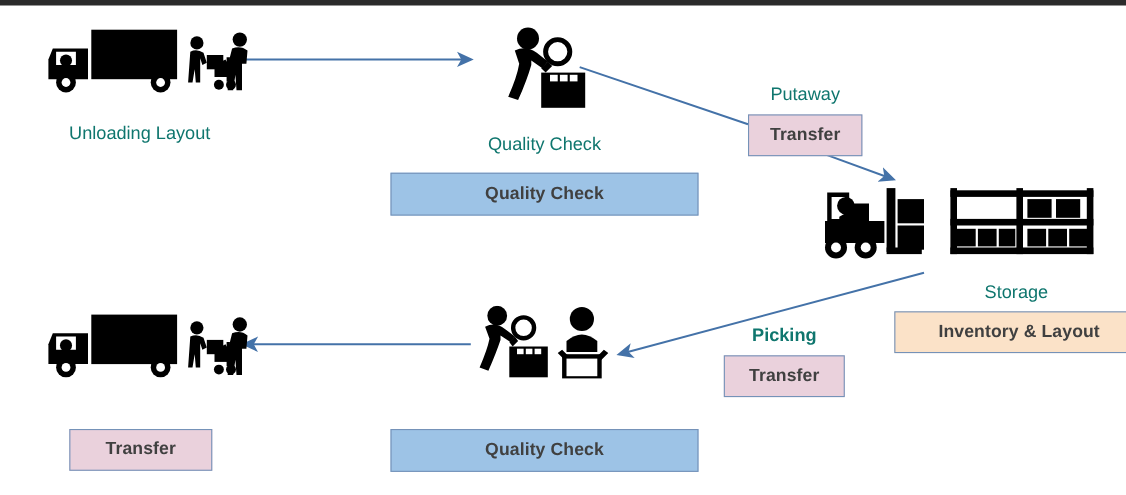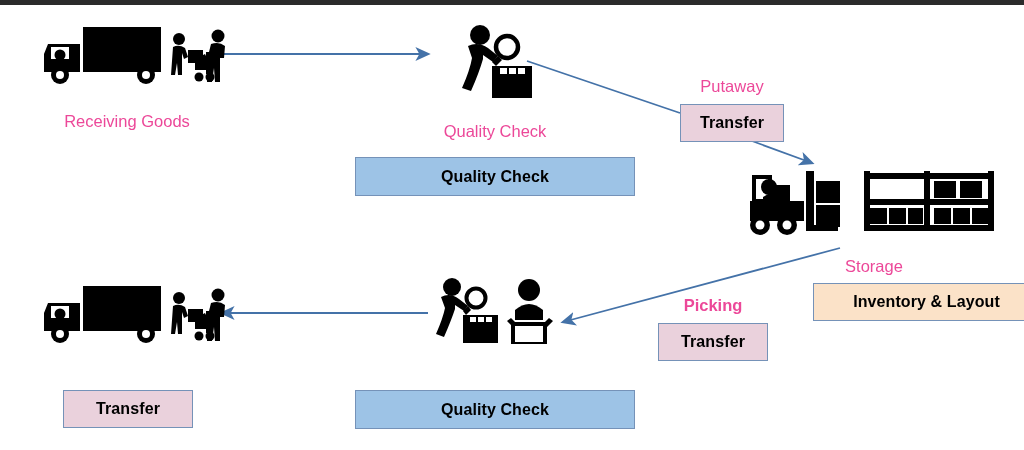--- a/index.html
+++ b/index.html
@@ -29,35 +29,35 @@
     left: 0; top: 0;
     width: 1024px;
     height: 450px;
   }
   .icon {
     position: absolute;
   }
   .caption {
     position: absolute;
     font-size: 16.5px;
-    color: #ec4899;
+    color: #0f766e;
     text-align: center;
     white-space: nowrap;
     font-weight: 400;
   }
   .pbox {
     position: absolute;
     box-sizing: border-box;
     border: 1.5px solid #7592b8;
     display: flex;
     align-items: center;
     justify-content: center;
     font-size: 16px;
     font-weight: bold;
-    color: #000000;
+    color: #404040;
     letter-spacing: 0.1px;
   }
   .pbox.green {
     background: #6aa84f;
     border-color: #3f6b2d;
   }
   .pbox.blue   { background: #9dc3e6; }
   .pbox.pink   { background: #ead1dc; }
   .pbox.orange { background: #fbe2c8; }
 </style>
@@ -208,27 +208,27 @@
       <circle cx="180" cy="14" r="6.5"></circle>
       <path d="M173,22 q8,-3 14,2 l-1,12 l-4,0 l0,24 l-5,0 l-1,-14 l-2,14 l-5,0 l1,-26 Z"></path>
       <path d="M155,38 l12,-6 l2,4 l-10,5 Z"></path>
       <rect x="157" y="34" width="14" height="14"></rect>
       <path d="M168,30 l3,0 l0,22 l-3,0 Z"></path>
       <circle cx="161" cy="55" r="4.5"></circle>
       <circle cx="172" cy="55" r="4.5"></circle>
     </g>
   </svg>
 
-  <div class="caption" style="left:27px; top:112px; width:200px;">Receiving Goods</div>
+  <div class="caption" style="left:27px; top:112px; width:200px;">Unloading Layout</div>
 
   <div class="caption" style="left:395px; top:122px; width:200px;">Quality Check</div>
 
   <div class="caption" style="left:652px; top:77px; width:160px;">Putaway</div>
 
-  <div class="caption" style="left:794px; top:257px; width:160px;">Storage</div>
+  <div class="caption" style="left:844px; top:257px; width:160px;">Storage</div>
 
   <div class="caption" style="left:633px; top:296px; width:160px;font-weight:bold;">Picking</div>
 
 
 
 
   <div class="pbox blue" style="left:355px; top:157px; width:280px; height:39px;">Quality Check</div>
 
   <div class="pbox pink" style="left:680px; top:104px; width:104px; height:38px;">Transfer</div>
 

